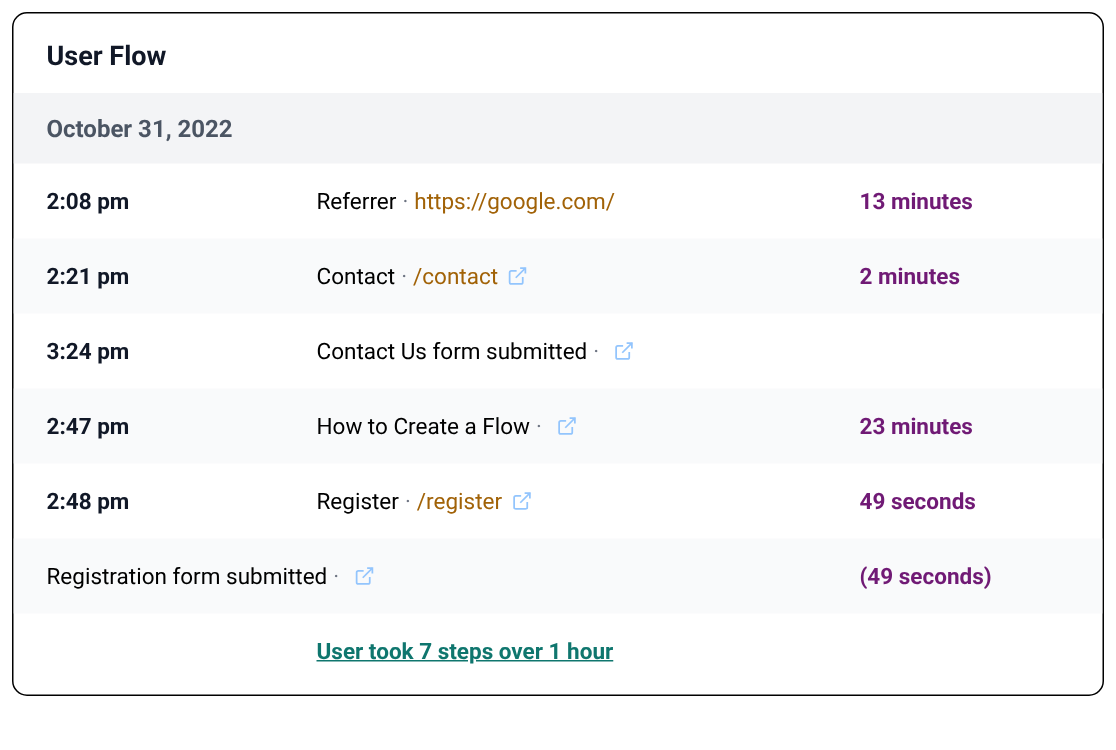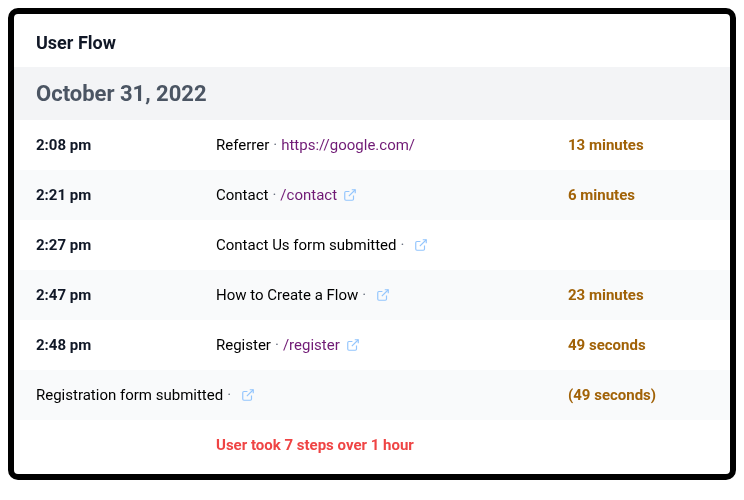--- a/index.html
+++ b/index.html
@@ -3,35 +3,35 @@
   <meta charset="utf-8">
   <style>
     * { box-sizing: border-box; margin: 0; padding: 0; }
     body {
       font-family: -apple-system, BlinkMacSystemFont, "Segoe UI", Roboto, Helvetica, Arial, sans-serif;
       background: #fff;
       padding: 8px;
       width: 744px;
     }
     .card {
-      border: 6px solid #000000;
+      border: 1px solid #000000;
       border-radius: 10px;
       overflow: hidden;
       background: #fff;
     }
     .card-header {
       padding: 18px 22px 14px 22px;
       font-size: 18px;
       font-weight: 700;
       color: #111827;
     }
     .date-header {
       background: #f3f4f6;
       padding: 14px 22px;
-      font-size: 22px;
+      font-size: 16px;
       font-weight: 700;
       color: #4b5563;
     }
     .row {
       display: flex;
       align-items: center;
       padding: 16px 22px;
       font-size: 15px;
       color: #374151;
     }
@@ -47,31 +47,31 @@
       flex: 1;
       display: flex;
       align-items: center;
       flex-wrap: wrap;
       gap: 0;
     }
     .col-dur {
       width: 140px;
       text-align: left;
       font-weight: 700;
-      color: #a16207;
+      color: #701a75;
     }
     .label {
       color: #000000;
     }
     .sep {
       color: #6b7280;
       margin: 0 4px;
     }
     .link {
-      color: #701a75;
+      color: #a16207;
       text-decoration: none;
       cursor: pointer;
     }
     .ext-icon {
       margin-left: 6px;
       display: inline-flex;
       align-items: center;
       color: #93c5fd;
       cursor: pointer;
     }
@@ -83,21 +83,22 @@
       stroke-width: 2;
     }
     .summary-row {
       display: flex;
       padding: 16px 22px 20px 22px;
       font-size: 15px;
     }
     .summary-spacer { width: 180px; }
     .summary-text {
       font-weight: 700;
-      color: #ef4444;
+      color: #0f766e;
+      text-decoration: underline;
     }
   </style>
 </head>
 <body>
 
 <div class="card">
   <div class="card-header">User Flow</div>
   <div class="date-header">October 31, 2022</div>
   <div id="rows-container">
       <div class="row">
@@ -116,24 +117,24 @@
           <span class="sep">·</span>
           <a class="link">/contact</a>
           <span class="ext-icon">
             <svg viewBox="0 0 24 24">
               <path d="M18 13v6a2 2 0 0 1-2 2H5a2 2 0 0 1-2-2V8a2 2 0 0 1 2-2h6"></path>
               <polyline points="15 3 21 3 21 9"></polyline>
               <line x1="10" y1="14" x2="21" y2="3"></line>
             </svg>
           </span>
         </div>
-        <div class="col-dur">6 minutes</div>
+        <div class="col-dur">2 minutes</div>
       </div>
       <div class="row">
-        <div class="col-time">2:27 pm</div>
+        <div class="col-time">3:24 pm</div>
         <div class="col-desc">
           <span class="label">Contact Us form submitted</span>
           <span class="sep">·</span>
           <span class="ext-icon">
             <svg viewBox="0 0 24 24">
               <path d="M18 13v6a2 2 0 0 1-2 2H5a2 2 0 0 1-2-2V8a2 2 0 0 1 2-2h6"></path>
               <polyline points="15 3 21 3 21 9"></polyline>
               <line x1="10" y1="14" x2="21" y2="3"></line>
             </svg>
           </span>

